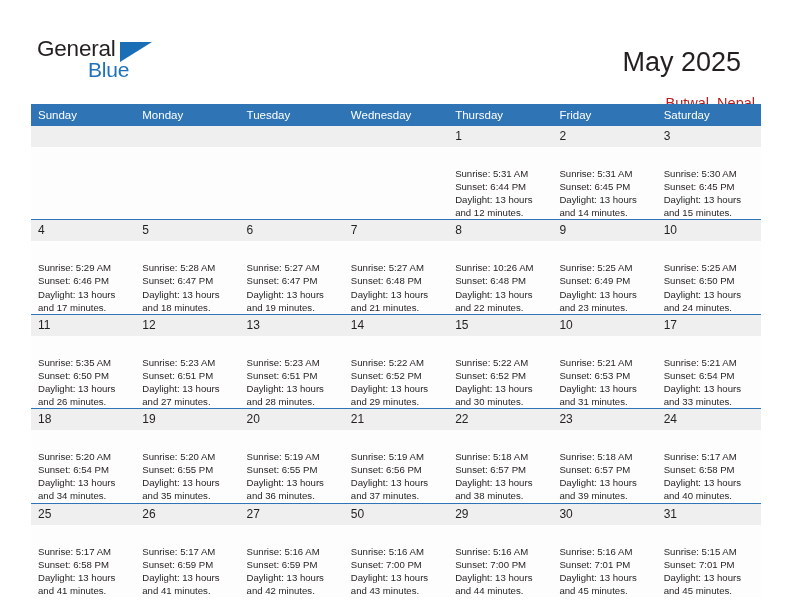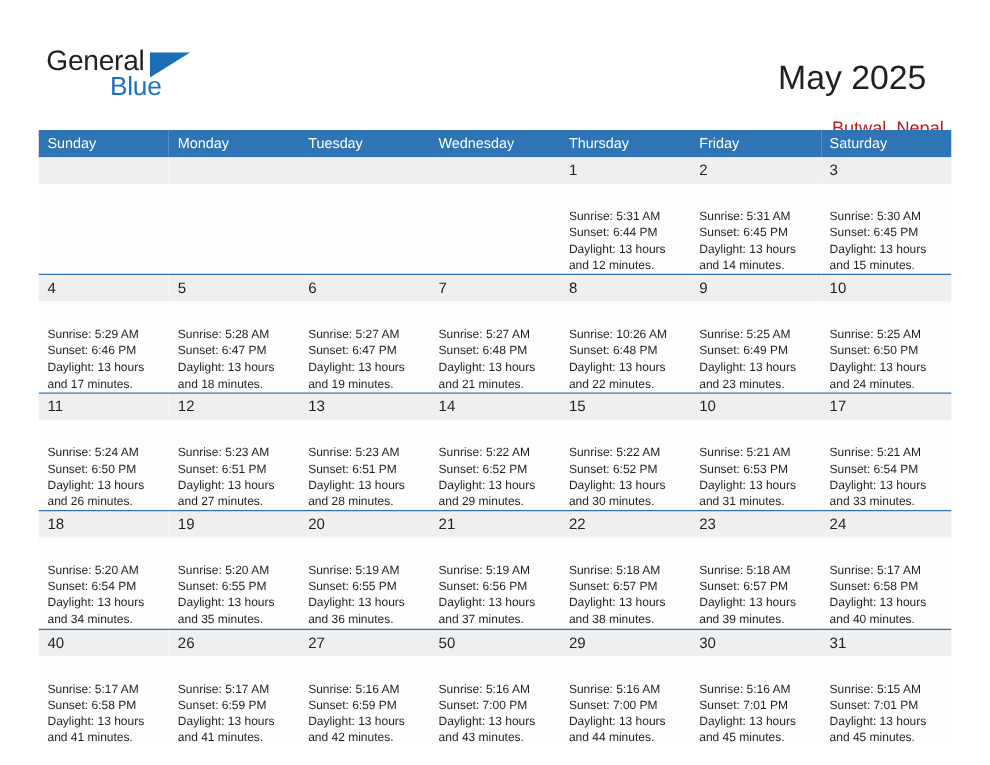--- a/index.html
+++ b/index.html
@@ -271,21 +271,21 @@
               <div>Sunset: 6:50 PM</div>
               <div>Daylight: 13 hours</div>
               <div>and 24 minutes.</div>
             </div>
           </td>
         </tr>
         <tr class="week-row">
           <td>
             <span class="daynum">11</span>
             <div class="day-info">
-              <div>Sunrise: 5:24 AM</div>
+              <div>Sunrise: 5:35 AM</div>
               <div>Sunset: 6:50 PM</div>
               <div>Daylight: 13 hours</div>
               <div>and 26 minutes.</div>
             </div>
           </td>
           <td>
             <span class="daynum">12</span>
             <div class="day-info">
               <div>Sunrise: 5:23 AM</div>
               <div>Sunset: 6:51 PM</div>
@@ -399,21 +399,21 @@
             <div class="day-info">
               <div>Sunrise: 5:17 AM</div>
               <div>Sunset: 6:58 PM</div>
               <div>Daylight: 13 hours</div>
               <div>and 40 minutes.</div>
             </div>
           </td>
         </tr>
         <tr class="week-row">
           <td>
-            <span class="daynum">40</span>
+            <span class="daynum">25</span>
             <div class="day-info">
               <div>Sunrise: 5:17 AM</div>
               <div>Sunset: 6:58 PM</div>
               <div>Daylight: 13 hours</div>
               <div>and 41 minutes.</div>
             </div>
           </td>
           <td>
             <span class="daynum">26</span>
             <div class="day-info">

